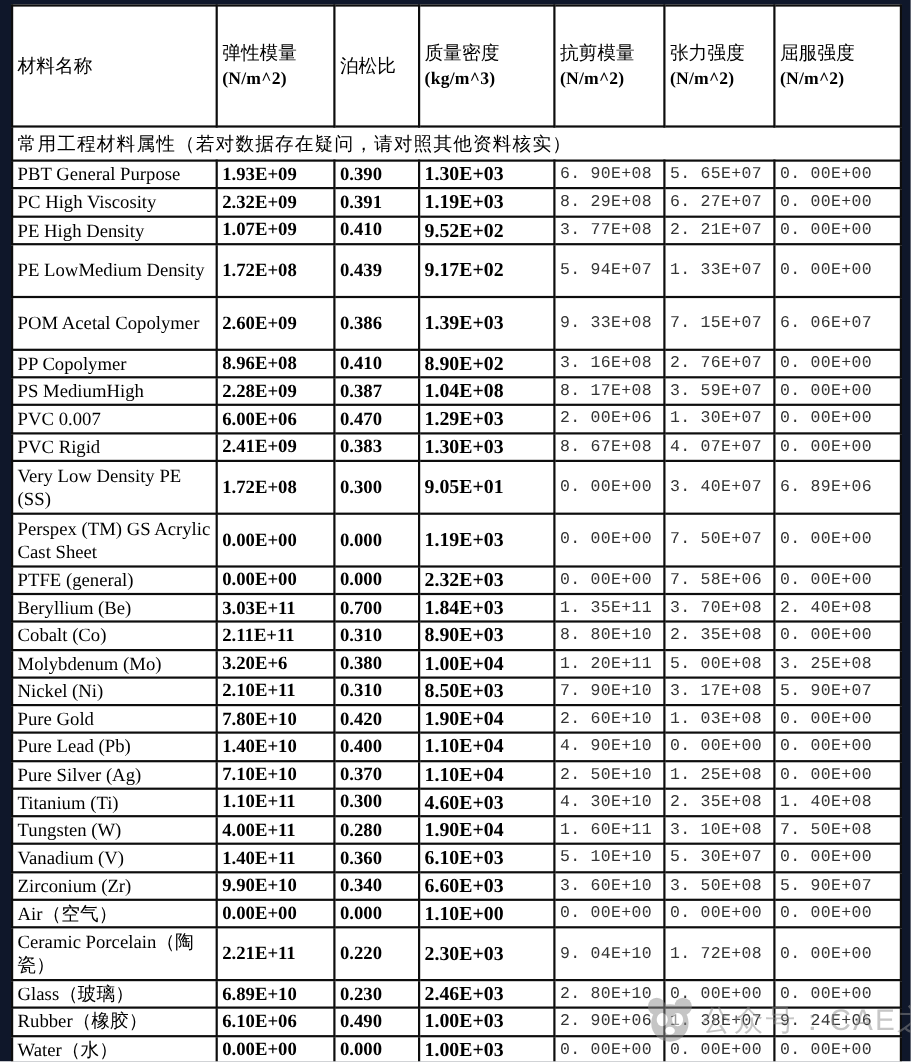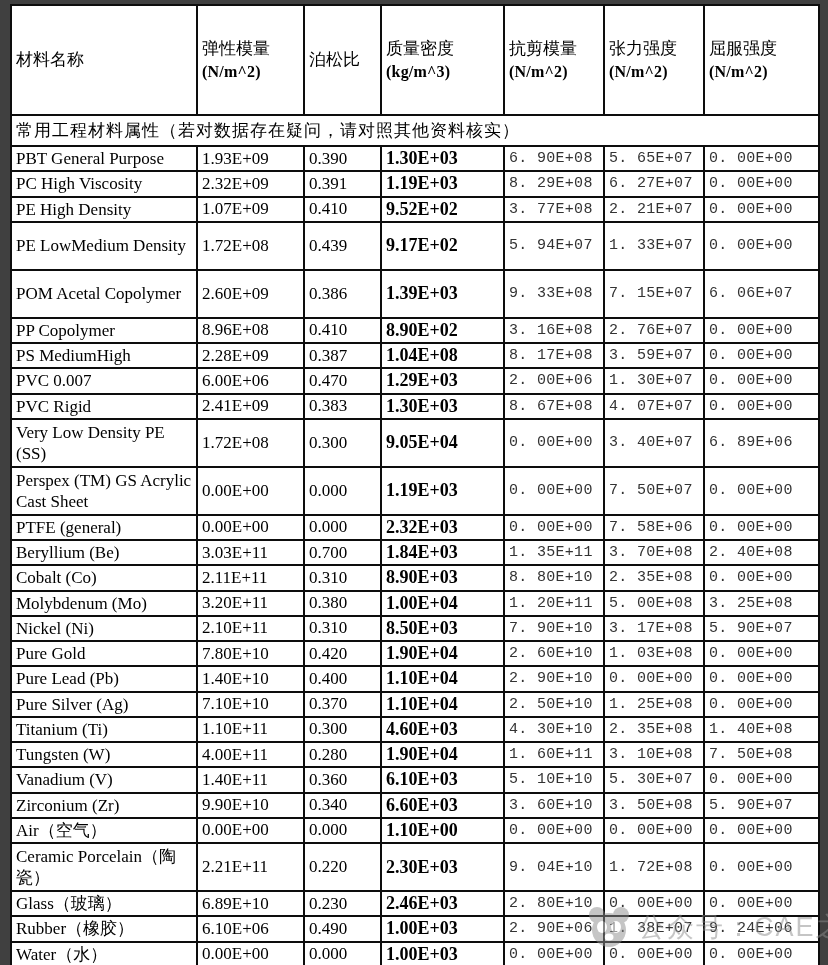--- a/index.html
+++ b/index.html
@@ -1,18 +1,18 @@
 <!DOCTYPE html>
 <html><head>
 <meta charset="utf-8">
 <style>
   html,body {margin:0; padding:0; background:#ffffff;}
   .page {
     position:relative; width:828px; height:965px;
-    background:#404040; overflow:hidden;
+    background:#0f172a; overflow:hidden;
     font-family:"Liberation Sans", sans-serif;
   }
   table.props {
     position:absolute; left:10px; top:4px; width:808px;
     border-collapse:collapse; table-layout:fixed; background:#ffffff;
   }
   .props th, .props td {
     border:2px solid #0d0d0d;
     padding:1px 4px;
     overflow:hidden;
@@ -47,20 +47,21 @@
   .props tbody tr.tall td {height:44px;margin-top:24px;}
   td.name {
     font-family:"Liberation Serif", serif;
     font-size:17px;
     line-height:1.25;
     border-radius:11px;
   }
   td.serif {
     font-family:"Liberation Serif", serif;
     font-size:17px;
+    font-weight:bold;
   }
   td.dens {
     font-family:Liberation Serif, serif;
     font-size:18px;
     font-weight:bold;
   }
   td.mono {
     font-family:"Liberation Mono", monospace;
     font-size:15px;
     color:#333333;
@@ -207,21 +208,21 @@
       <td class="serif">0.383</td>
       <td class="dens">1.30E+03</td>
       <td class="mono">8. 67E+08</td>
       <td class="mono">4. 07E+07</td>
       <td class="mono">0. 00E+00</td>
     </tr>
         <tr class="tall">
       <td class="name">Very Low Density PE (SS)</td>
       <td class="serif">1.72E+08</td>
       <td class="serif">0.300</td>
-      <td class="dens">9.05E+04</td>
+      <td class="dens">9.05E+01</td>
       <td class="mono">0. 00E+00</td>
       <td class="mono">3. 40E+07</td>
       <td class="mono">6. 89E+06</td>
     </tr>
         <tr class="tall">
       <td class="name">Perspex (TM) GS Acrylic Cast Sheet</td>
       <td class="serif">0.00E+00</td>
       <td class="serif">0.000</td>
       <td class="dens">1.19E+03</td>
       <td class="mono">0. 00E+00</td>
@@ -250,21 +251,21 @@
       <td class="name">Cobalt (Co)</td>
       <td class="serif">2.11E+11</td>
       <td class="serif">0.310</td>
       <td class="dens">8.90E+03</td>
       <td class="mono">8. 80E+10</td>
       <td class="mono">2. 35E+08</td>
       <td class="mono">0. 00E+00</td>
     </tr>
         <tr>
       <td class="name">Molybdenum (Mo)</td>
-      <td class="serif">3.20E+11</td>
+      <td class="serif">3.20E+6</td>
       <td class="serif">0.380</td>
       <td class="dens">1.00E+04</td>
       <td class="mono">1. 20E+11</td>
       <td class="mono">5. 00E+08</td>
       <td class="mono">3. 25E+08</td>
     </tr>
         <tr>
       <td class="name">Nickel (Ni)</td>
       <td class="serif">2.10E+11</td>
       <td class="serif">0.310</td>
@@ -280,21 +281,21 @@
       <td class="dens">1.90E+04</td>
       <td class="mono">2. 60E+10</td>
       <td class="mono">1. 03E+08</td>
       <td class="mono">0. 00E+00</td>
     </tr>
         <tr>
       <td class="name">Pure Lead (Pb)</td>
       <td class="serif">1.40E+10</td>
       <td class="serif">0.400</td>
       <td class="dens">1.10E+04</td>
-      <td class="mono">2. 90E+10</td>
+      <td class="mono">4. 90E+10</td>
       <td class="mono">0. 00E+00</td>
       <td class="mono">0. 00E+00</td>
     </tr>
         <tr>
       <td class="name">Pure Silver (Ag)</td>
       <td class="serif">7.10E+10</td>
       <td class="serif">0.370</td>
       <td class="dens">1.10E+04</td>
       <td class="mono">2. 50E+10</td>
       <td class="mono">1. 25E+08</td>

